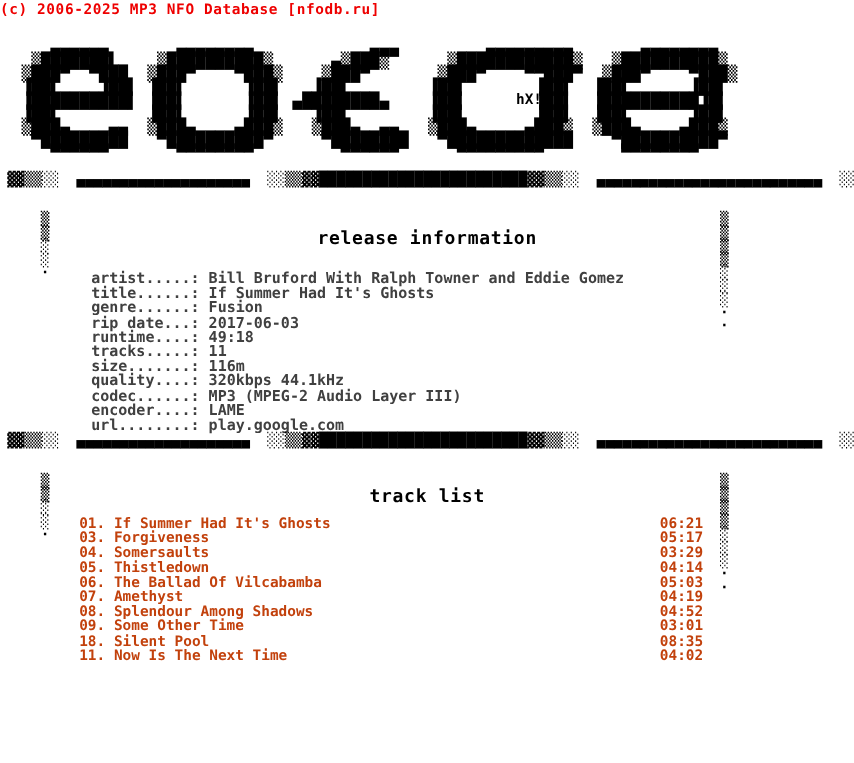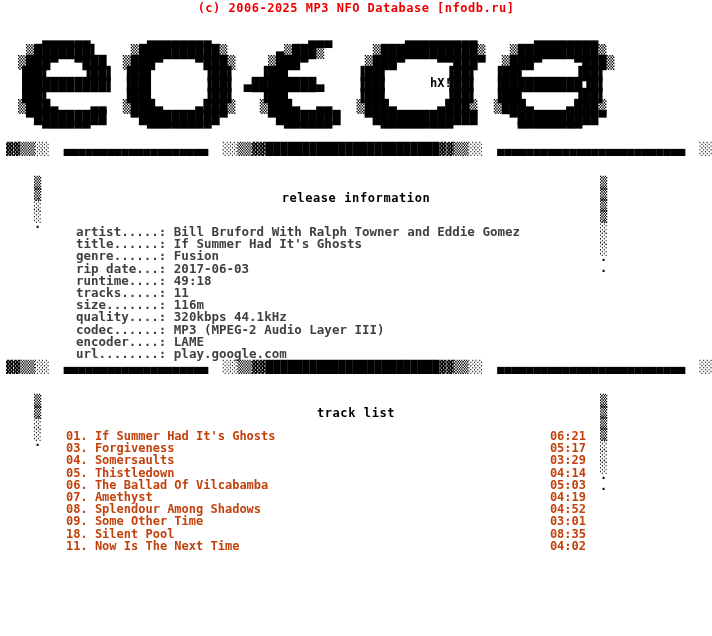--- a/index.html
+++ b/index.html
@@ -13,21 +13,20 @@
     position: relative;
     font-family: "DejaVu Sans Mono", "Liberation Mono", monospace;
     overflow: hidden;
   }
 
   #copyright-bar {
     position: absolute;
     top: 0px;
     left: 0;
     width: 712px;
-    text-align: center;
     font-size: 12px;
     line-height: 16px;
     font-weight: bold;
     color: #ee0000;
     letter-spacing: 0.5px;
     white-space: pre;
   }
 
   
   #logo-block {
@@ -91,21 +90,21 @@
   #rail-right-upper { left: 600px; top: 178px; }
   #rail-left-lower  { left: 34px;  top: 396px; }
   #rail-right-lower { left: 600px; top: 396px; }
 
   
   .section-heading {
     position: absolute;
     width: 712px;
     left: 0;
     text-align: center;
-    font-size: 12px;
+    font-size: 15px;
     line-height: 14px;
     color: #000000;
     font-weight: bold;
     letter-spacing: 0.6px;
     white-space: pre;
   }
   #heading-release { top: 191px; }
   #heading-tracks  { top: 406px; }
 
   

